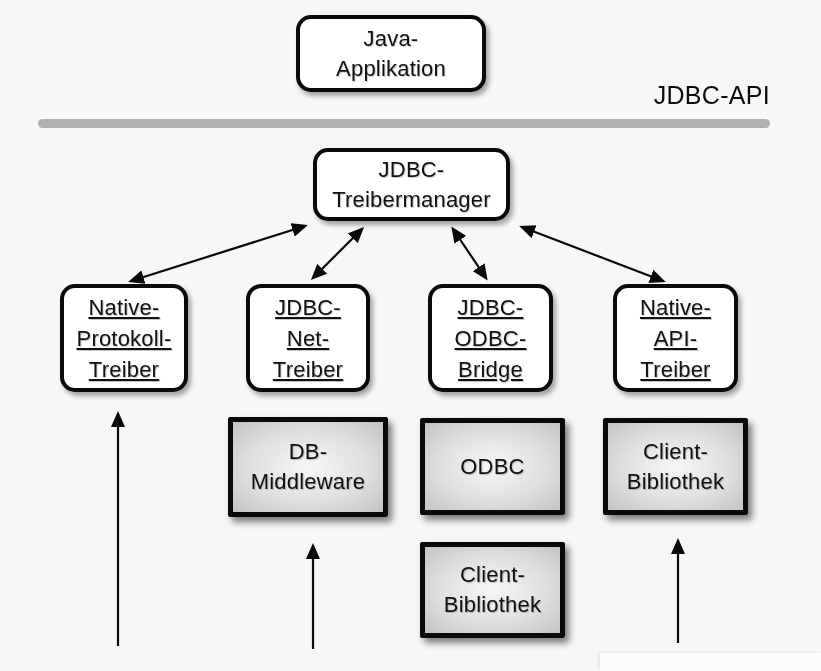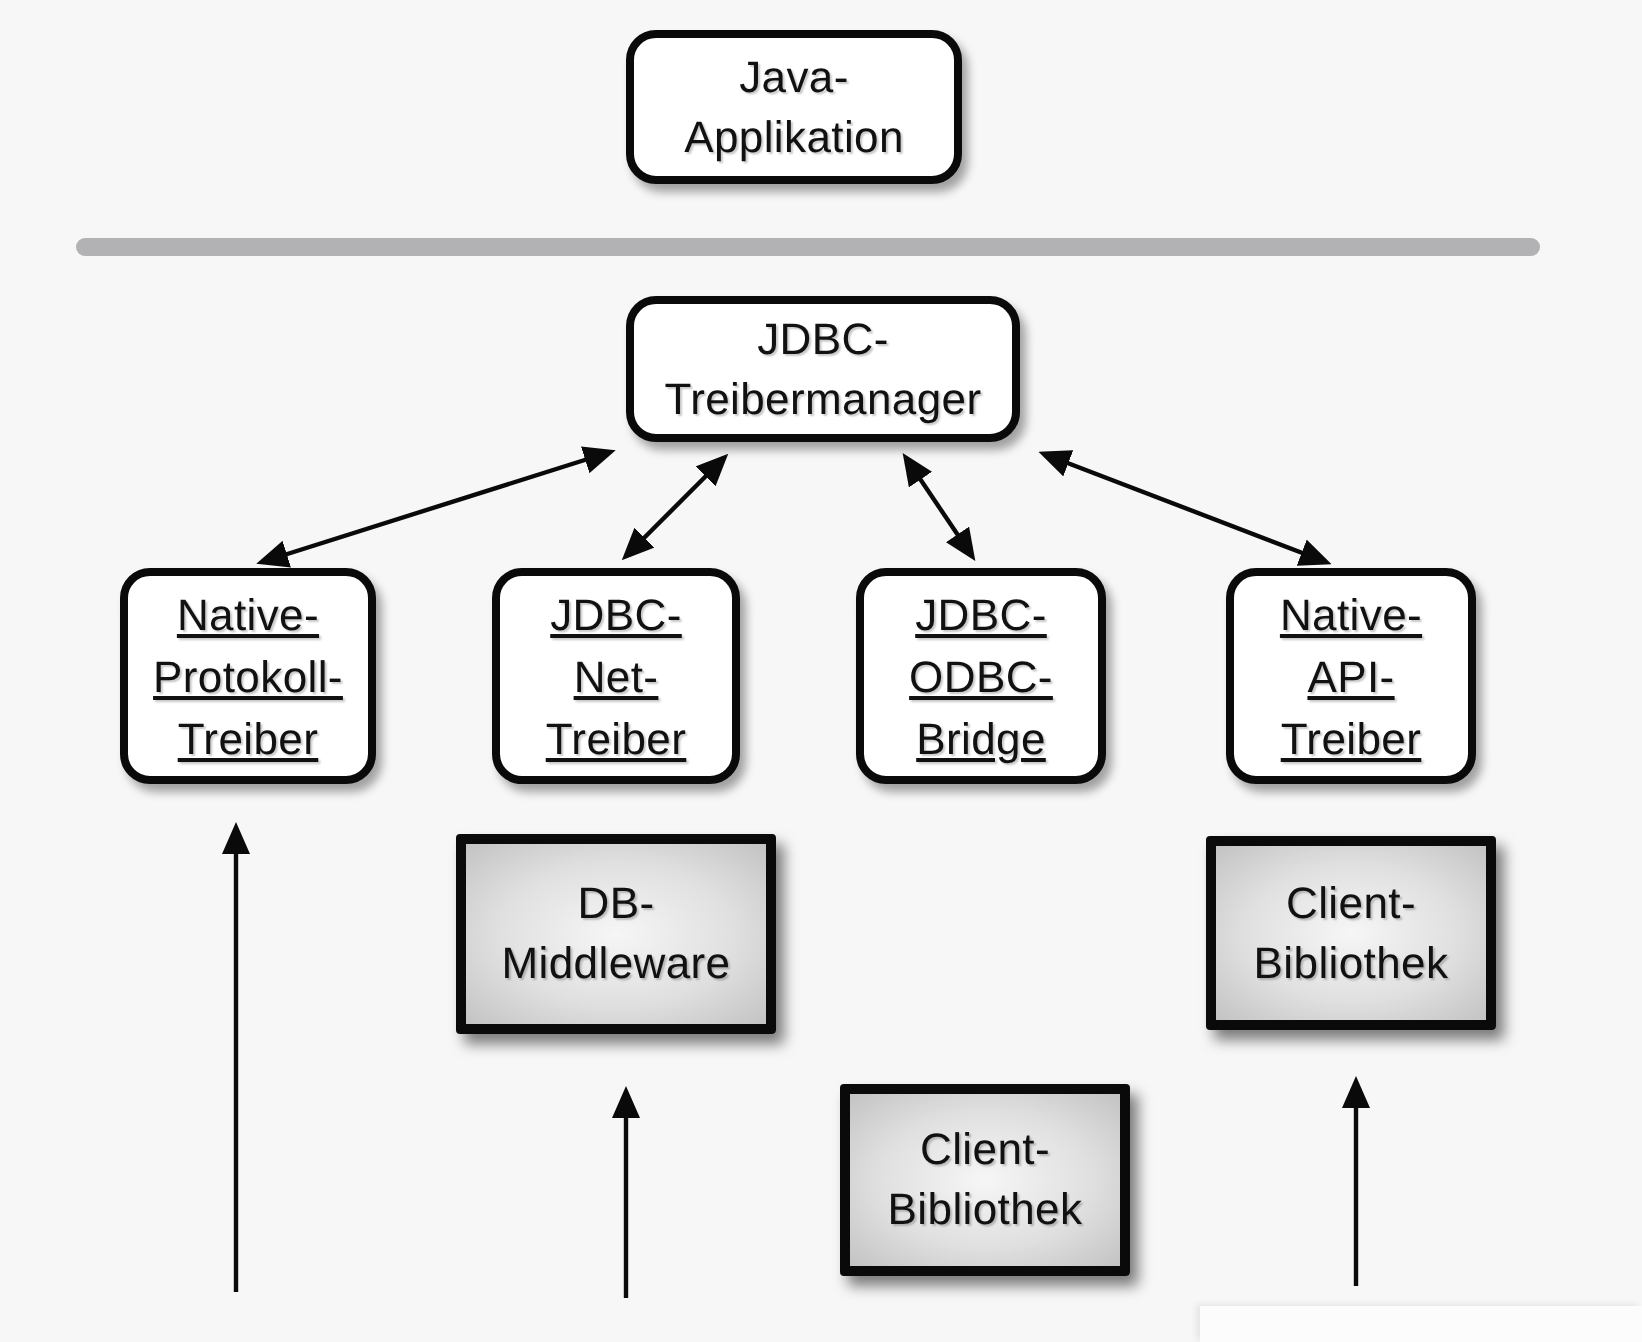--- a/index.html
+++ b/index.html
@@ -54,25 +54,26 @@
     </defs>
   <line x1="305" y1="226" x2="131" y2="281" class="arrow" stroke="#0a0a0a" marker-end="url(#ah)" marker-start="url(#ah)"></line>
       <line x1="362" y1="229" x2="313" y2="278" class="arrow" stroke="#0a0a0a" marker-end="url(#ah)" marker-start="url(#ah)"></line>
       <line x1="453" y1="229" x2="486" y2="278" class="arrow" stroke="#0a0a0a" marker-end="url(#ah)" marker-start="url(#ah)"></line>
       <line x1="522" y1="227" x2="663" y2="281" class="arrow" stroke="#0a0a0a" marker-end="url(#ah)" marker-start="url(#ah)"></line>
       <line x1="118" y1="646" x2="118" y2="414" class="arrow" stroke="#0a0a0a" marker-end="url(#ah)"></line>
       <line x1="313" y1="649" x2="313" y2="546" class="arrow" stroke="#0a0a0a" marker-end="url(#ah)"></line>
       <line x1="678" y1="643" x2="678" y2="541" class="arrow" stroke="#0a0a0a" marker-end="url(#ah)"></line>
     </svg>
 
-  <div class="node rounded" style="left:313px;top:15px;width:168px;height:77px">
+  <div class="node rounded" style="left:296px;top:15px;width:190px;height:77px">
     <span class="lbl">Java-
 Applikation</span>
   </div>
 
+  <div class="api-label">JDBC-API</div>
 
   <div class="divider"></div>
 
   <div class="node rounded" style="left:313px;top:148px;width:197px;height:73px">
     <span class="lbl">JDBC-
 Treibermanager</span>
   </div>
 
   <div class="node rounded driver" style="left:60px;top:284px;width:128px;height:108px">
     <span class="lbl">Native-
@@ -96,20 +97,23 @@
     <span class="lbl">Native-
 API-
 Treiber</span>
   </div>
 
   <div class="node gray" style="left:228px;top:417px;width:160px;height:100px">
     <span class="lbl">DB-
 Middleware</span>
   </div>
 
+  <div class="node gray" style="left:420px;top:418px;width:145px;height:97px">
+    <span class="lbl">ODBC</span>
+  </div>
 
   <div class="node gray" style="left:603px;top:418px;width:145px;height:97px">
     <span class="lbl">Client-
 Bibliothek</span>
   </div>
 
   <div class="node gray" style="left:420px;top:542px;width:145px;height:96px">
     <span class="lbl">Client-
 Bibliothek</span>
   </div>

